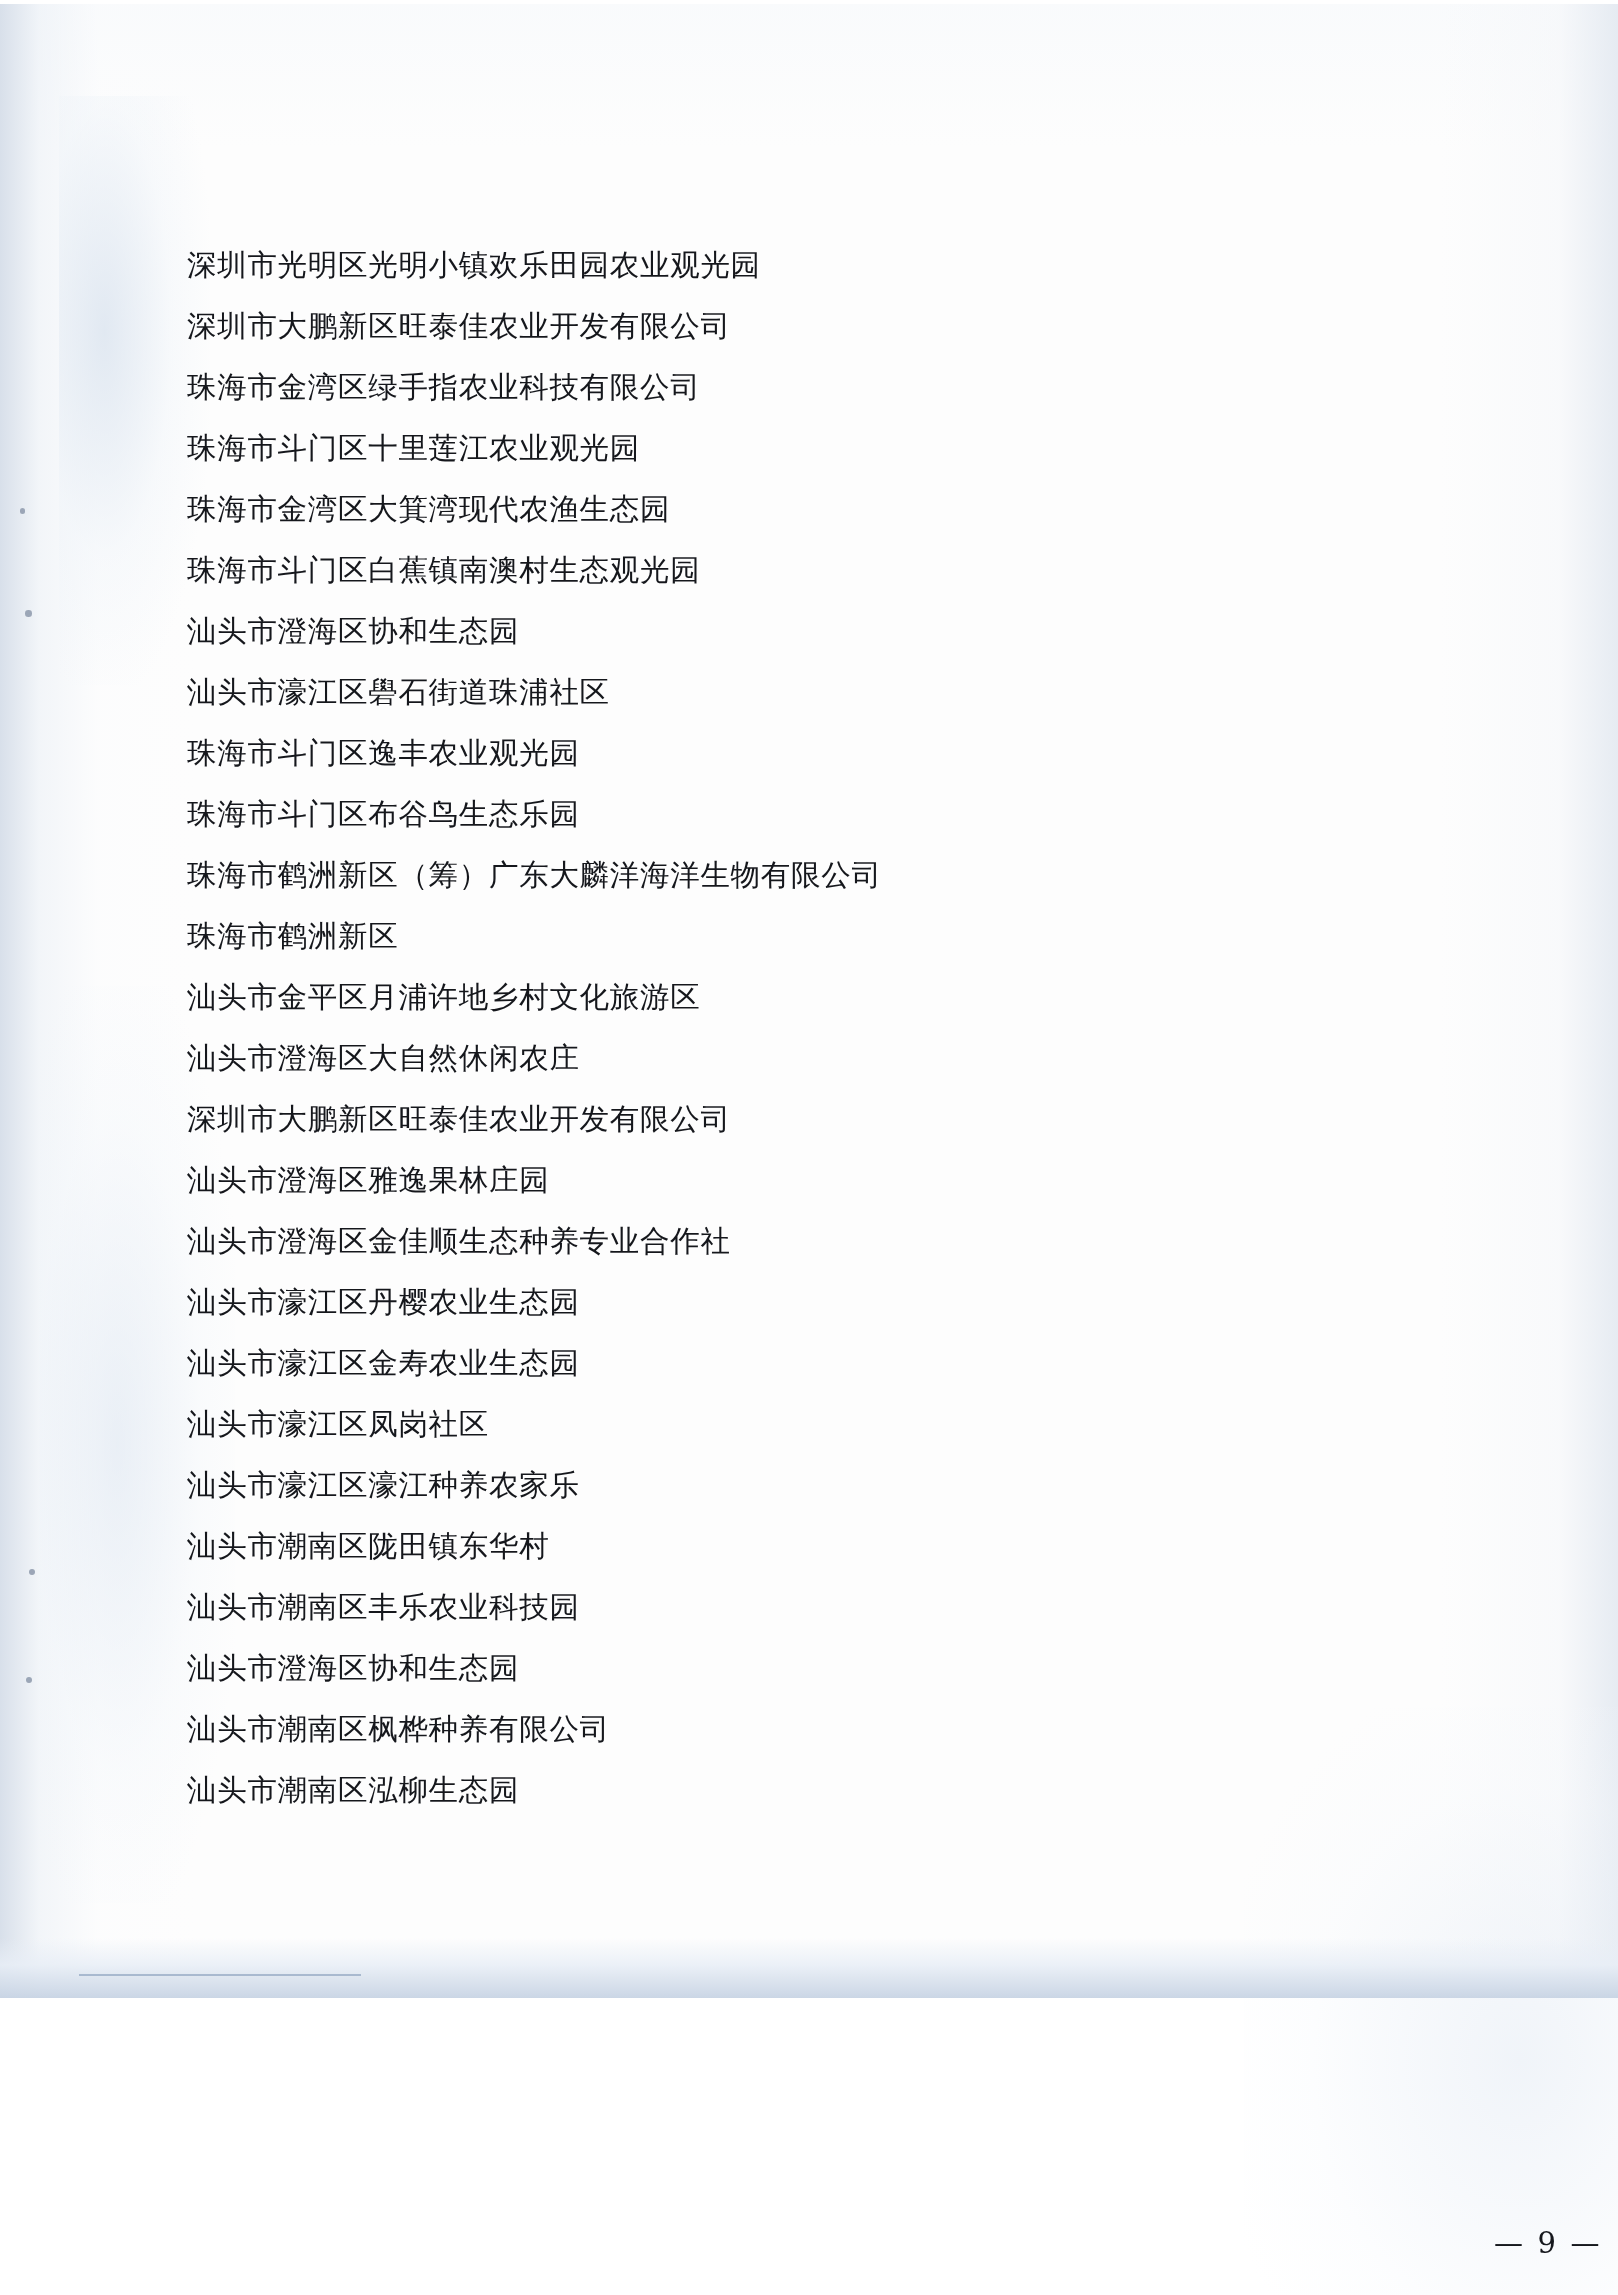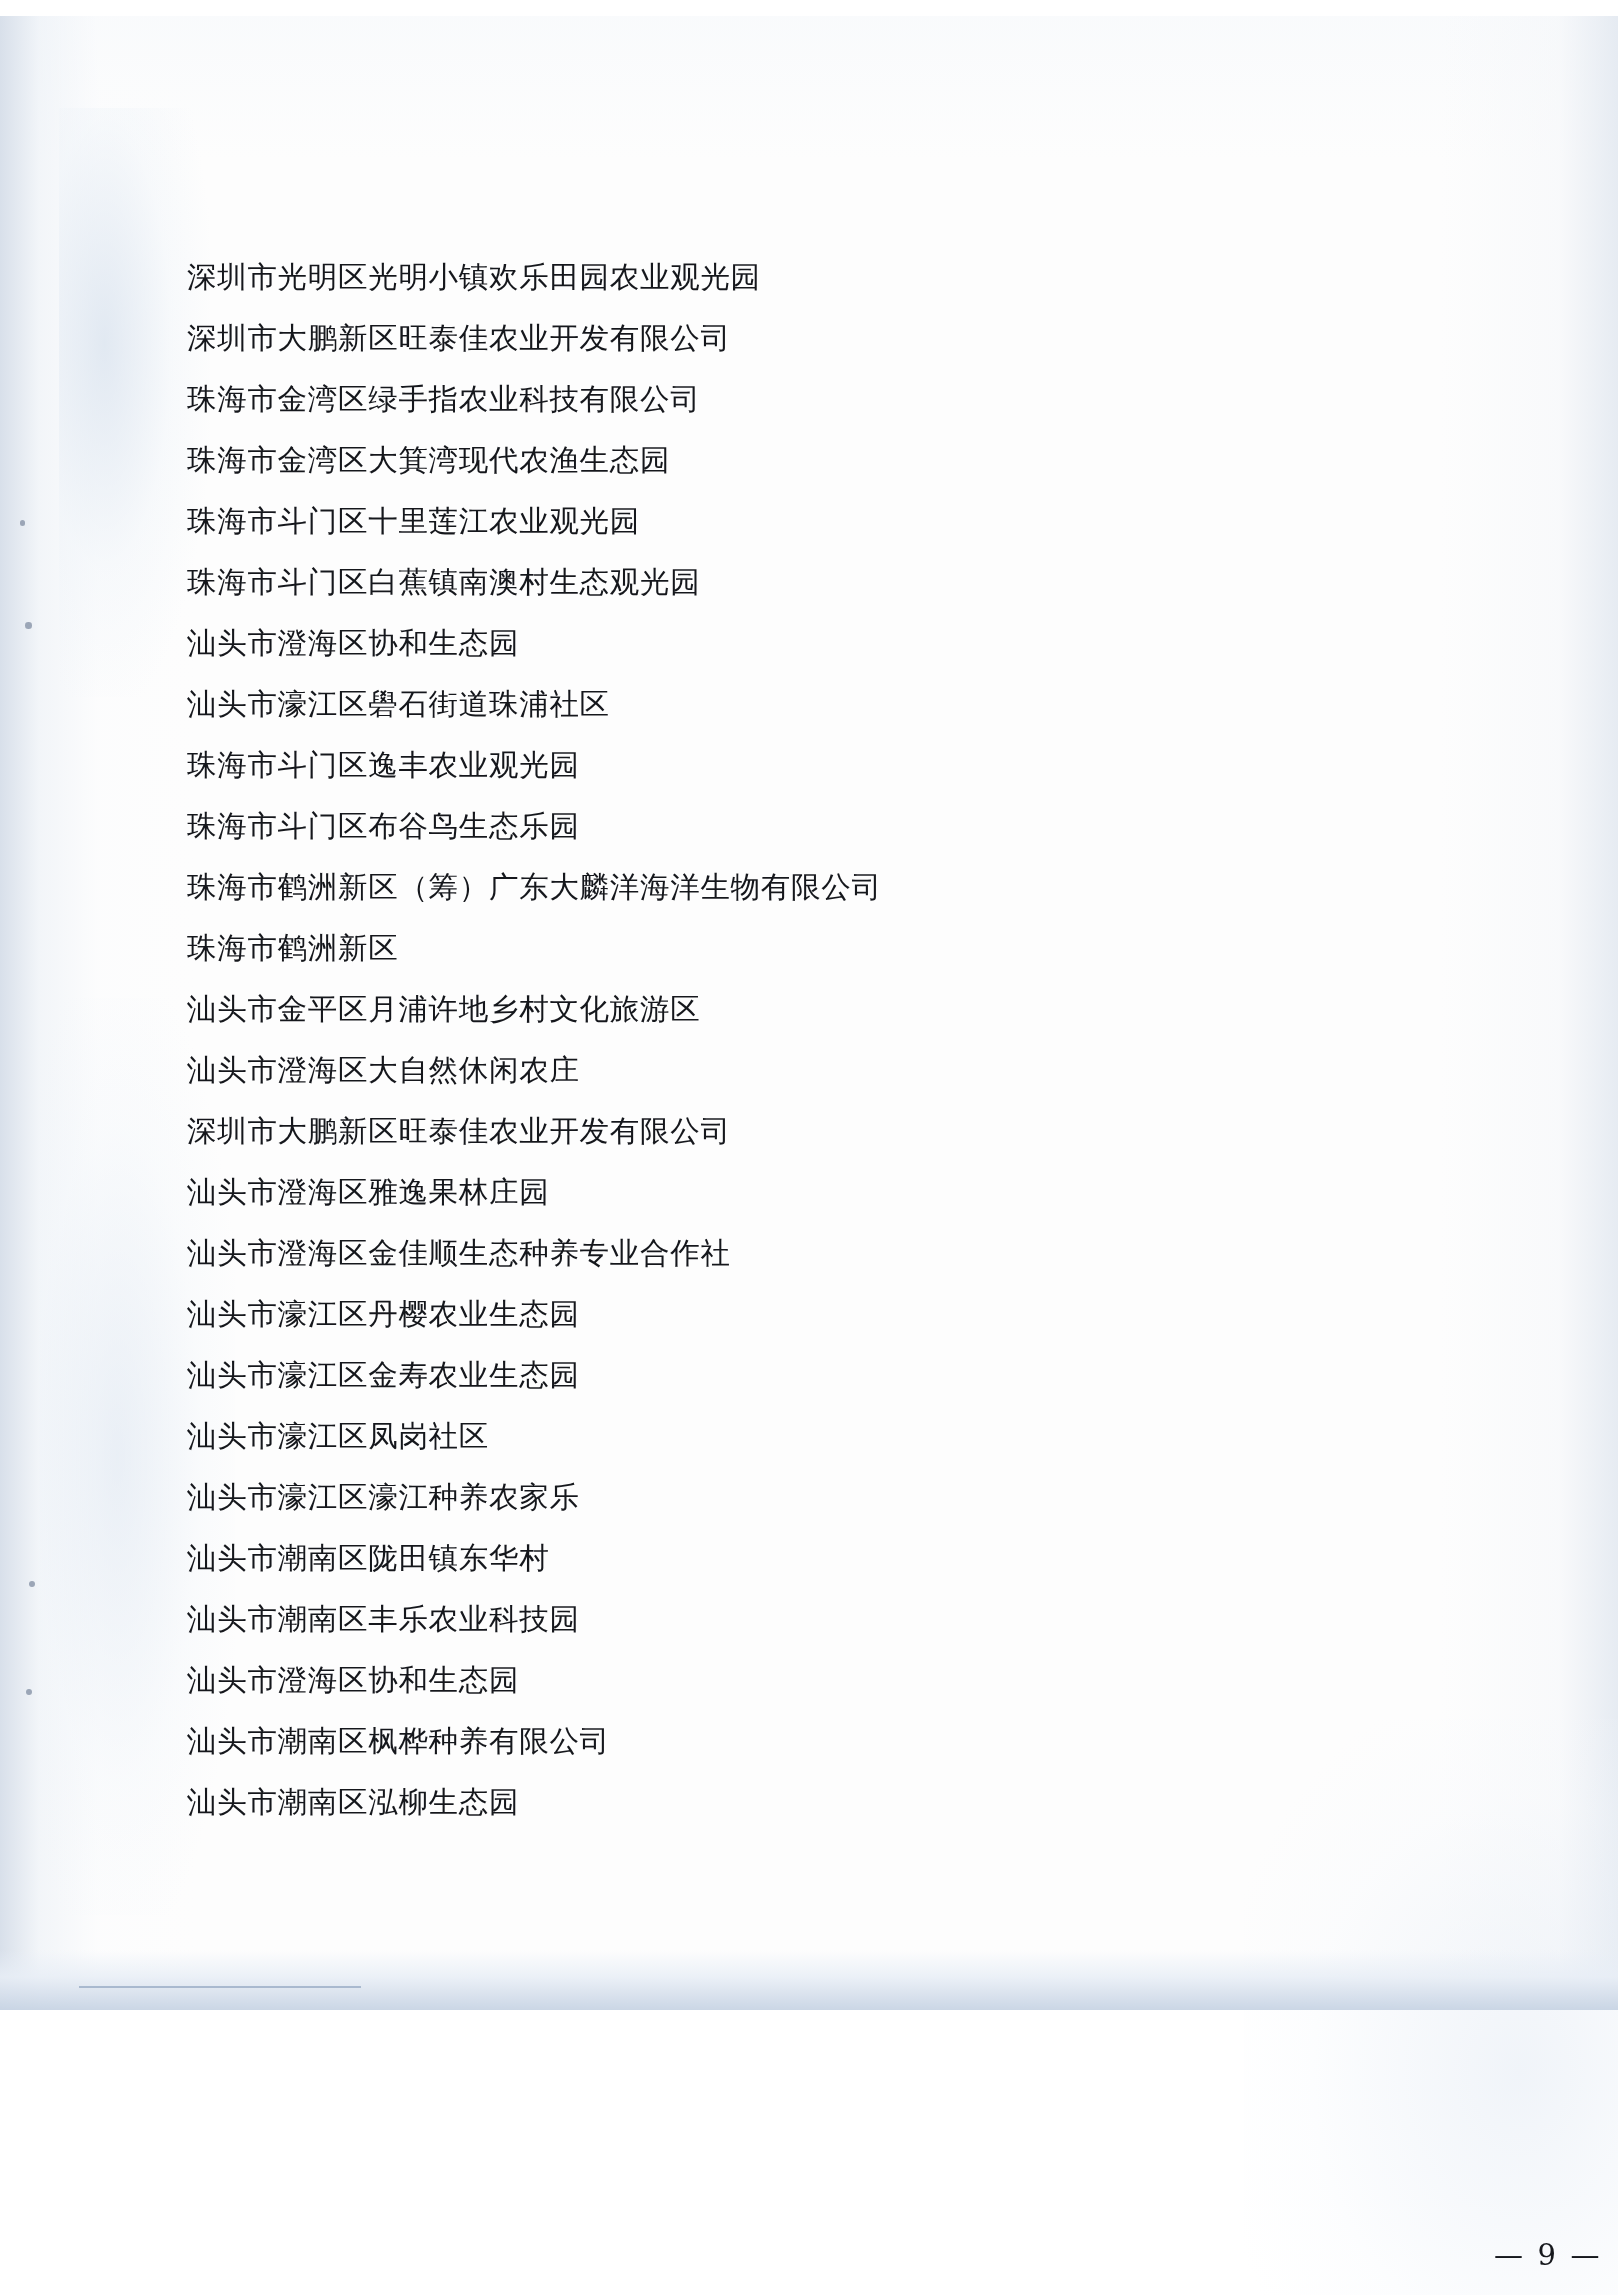--- a/index.html
+++ b/index.html
@@ -11,21 +11,21 @@
     width: 1618px;
     height: 2295px;
     position: relative;
     font-family: "DejaVu Serif", "Liberation Serif", serif;
     overflow: hidden;
   }
 
   
   #page-scan {
     position: absolute;
-    top: 16px;
+    top: 4px;
     left: 0;
     width: 1618px;
     height: 1994px;
     background:
       
       linear-gradient(to right, rgba(214,222,233,0.95) 0px, rgba(235,240,246,0.6) 39px, rgba(250,251,253,0.25) 98px, rgba(255,255,255,0) 196px),
       linear-gradient(to right, rgba(255,255,255,0) 1441px, rgba(244,246,249,0.5) 1559px, rgba(226,232,240,0.85) 1618px),
       linear-gradient(to bottom, rgba(248,250,252,0.8) 0px, rgba(255,255,255,0) 144px),
       linear-gradient(to bottom, rgba(255,255,255,0) 2083px, rgba(237,242,247,0.7) 2214px, rgba(205,215,228,0.9) 2295px),
       #fdfdfd;
@@ -128,22 +128,22 @@
 
   <div class="speck" style="left:19.6px; top:504px; width:5.9px; height:5.9px;"></div>
   <div class="speck" style="left:25px; top:606px; width:6.5px; height:6.5px;"></div>
   <div class="speck" style="left:29px; top:1565px; width:5.9px; height:5.9px;"></div>
   <div class="speck" style="left:26px; top:1673px; width:5.9px; height:5.9px;"></div>
 
   <div id="doc-body">
     <div class="doc-line">深圳市光明区光明小镇欢乐田园农业观光园</div>
     <div class="doc-line">深圳市大鹏新区旺泰佳农业开发有限公司</div>
     <div class="doc-line">珠海市金湾区绿手指农业科技有限公司</div>
+    <div class="doc-line">珠海市斗门区十里莲江农业观光园</div>
     <div class="doc-line">珠海市金湾区大箕湾现代农渔生态园</div>
-    <div class="doc-line">珠海市斗门区十里莲江农业观光园</div>
     <div class="doc-line">珠海市斗门区白蕉镇南澳村生态观光园</div>
     <div class="doc-line">汕头市澄海区协和生态园</div>
     <div class="doc-line">汕头市濠江区礐石街道珠浦社区</div>
     <div class="doc-line">珠海市斗门区逸丰农业观光园</div>
     <div class="doc-line">珠海市斗门区布谷鸟生态乐园</div>
     <div class="doc-line">珠海市鹤洲新区（筹）广东大麟洋海洋生物有限公司</div>
     <div class="doc-line">珠海市鹤洲新区</div>
     <div class="doc-line">汕头市金平区月浦许地乡村文化旅游区</div>
     <div class="doc-line">汕头市澄海区大自然休闲农庄</div>
     <div class="doc-line">深圳市大鹏新区旺泰佳农业开发有限公司</div>

